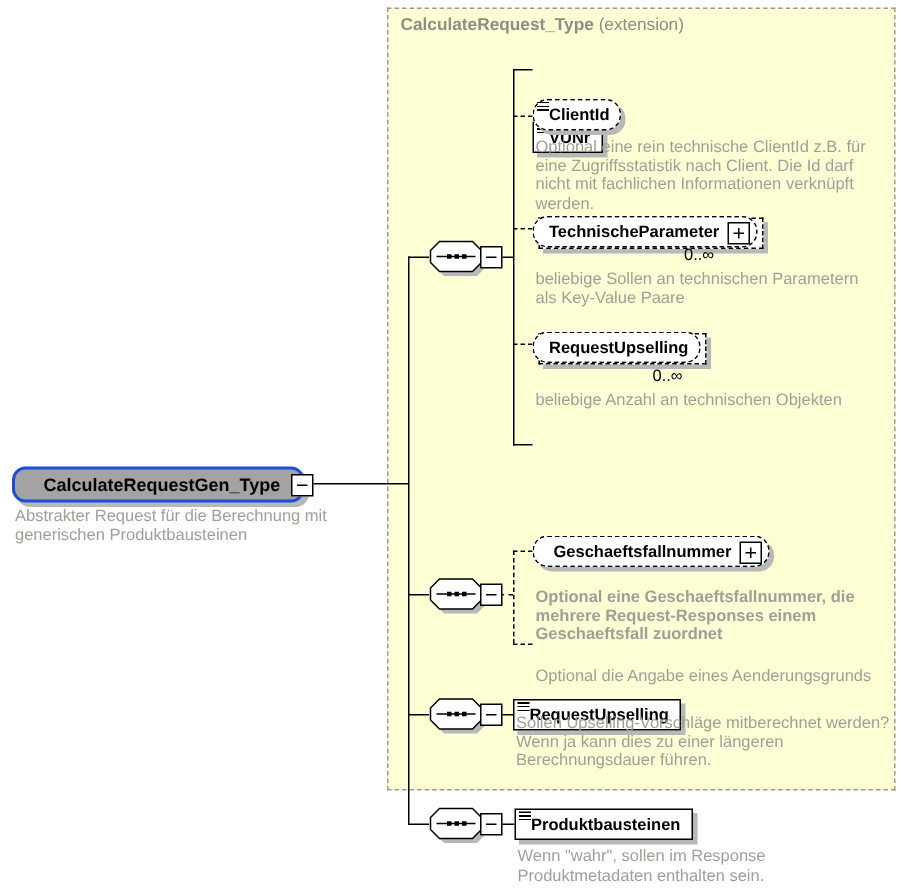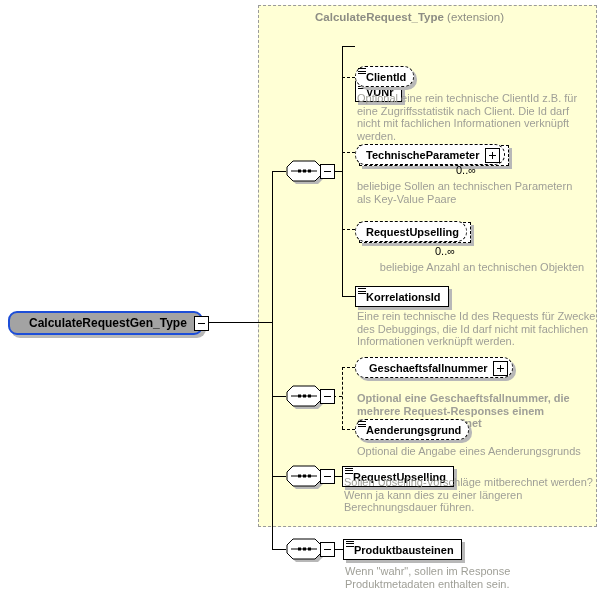--- a/index.html
+++ b/index.html
@@ -1,21 +1,21 @@
 <!DOCTYPE html>
 <html style="--container-bg: #ffffd5; --container-border: #9a9a9a; --desc-text: #9f9f97; --shadow: #b8b8b8;"><head>
 <meta charset="utf-8">
 <style>
   html,body{margin:0;padding:0;background:#fff;}
   .canvas{position:relative;width:607px;height:594px;background:#fff;overflow:hidden;
           font-family:"Liberation Sans",sans-serif;}
   
   .ext-box{position:absolute;left:258px;top:5px;width:337px;height:520px;
            background:var(--container-bg,#ffffd5);border:1px dashed var(--container-border,#9a9a9a);}
-  .ext-title{position:absolute;left:8px;top:5px;font-size:11.5px;color:#8d8d84;white-space:nowrap;margin-left:48px;}
+  .ext-title{position:absolute;left:8px;top:5px;font-size:11.5px;color:#8d8d84;white-space:nowrap;}
   .ext-title .b{font-weight:bold;}
   
   .hl{position:absolute;height:1px;background:#000;}
   .vl{position:absolute;width:1px;background:#000;}
   .hl.dash{background:none;border-top:1px dashed #000;height:0;}
   .vl.dash{background:none;border-left:1px dashed #000;width:0;}
   
   .el{position:absolute;background:#fff;border:1px solid #000;color:#000;
       font-size:11px;font-weight:bold;white-space:nowrap;padding:4px 7px 3px 10px;
       box-shadow:3px 3px 0 var(--shadow,#b8b8b8);z-index:2;}
@@ -72,20 +72,21 @@
   <div class="hl" style="left:333px;top:476px;width:9px;"></div>
   <div class="hl" style="left:272px;top:549px;width:14px;"></div>
   <div class="hl" style="left:333px;top:549px;width:10px;"></div>
 
   <div class="root">
     <span>CalculateRequestGen_Type</span>
     <div class="tgl">
         <span class="h"></span>
       </div>
   </div>
+  <div class="desc" style="left:10px;top:338px;width:250px;">Abstrakter Request für die Berechnung mit generischen Produktbausteinen</div>
 
   <svg class="comp" style="left:283px;top:158px;" width="44" height="29" viewBox="0 0 44 29">
     <path d="M10,3 L32,3 L38,9 L38,17 L32,23 L10,23 L4,17 L4,9 Z" transform="translate(3,3)" fill="#b8b8b8"></path>
     <path d="M10,3 L32,3 L38,9 L38,17 L32,23 L10,23 L4,17 L4,9 Z" fill="#fff" stroke="#000"></path>
     <line x1="8" y1="13" x2="34" y2="13" stroke="#000"></line>
     <rect x="15" y="11.5" width="3" height="3"></rect>
       <rect x="20" y="11.5" width="3" height="3"></rect>
       <rect x="25" y="11.5" width="3" height="3"></rect>
   </svg>
   <div class="tgl" style="left:320px;top:164px;">
@@ -152,41 +153,32 @@
   <div class="occ" style="left:456px;top:164px;">0..∞</div>
   <div class="desc" style="left:357px;top:180px;width:230px;">beliebige Sollen an technischen Parametern als Key-Value Paare</div>
 
   <div class="rep" style="left:355px;top:218px;">
     <span class="stack"></span>
     <div class="el optional">
       <span>RequestUpselling</span>
     </div>
   </div>
   <div class="occ" style="left:435px;top:245px;">0..∞</div>
-  <div class="desc" style="left:357px;top:261px;width:250px;text-align:center;">beliebige Anzahl an technischen Objekten</div>
+  <div class="desc" style="left:357px;top:261px;width:250px;">beliebige Anzahl an technischen Objekten</div>
 
-  <div class="el" style="left:355px;top:286px;">
-    <span class="corner"></span>
-    <span>KorrelationsId</span>
-  </div>
-  <div class="desc" style="left:357px;top:310px;width:245px;">Eine rein technische Id des Requests für Zwecke des Debuggings, die Id darf nicht mit fachlichen Informationen verknüpft werden.</div>
 
   <div class="el optional expandable" style="left:355px;top:357px;padding-left:13px;">
     <span>Geschaeftsfallnummer</span>
     <div class="tgl">
         <span class="h"></span>
         <span class="v"></span>
       </div>
   </div>
   <div class="desc" style="left:357px;top:392px;width:240px;font-weight:bold;">Optional eine Geschaeftsfallnummer, die mehrere Request-Responses einem Geschaeftsfall zuordnet</div>
 
-  <div class="el optional" style="left:355px;top:419px;">
-    <span class="corner"></span>
-    <span>Aenderungsgrund</span>
-  </div>
   <div class="desc" style="left:357px;top:445px;width:250px;">Optional die Angabe eines Aenderungsgrunds</div>
 
   <div class="el" style="left:342px;top:466px;">
     <span class="corner"></span>
     <span>RequestUpselling</span>
   </div>
   <div class="desc" style="left:344px;top:476px;width:256px;">Sollen Upselling-Vorschläge mitberechnet werden? Wenn ja kann dies zu einer längeren Berechnungsdauer führen.</div>
 
   <div class="el" style="left:343px;top:539px;">
     <span class="corner"></span>

